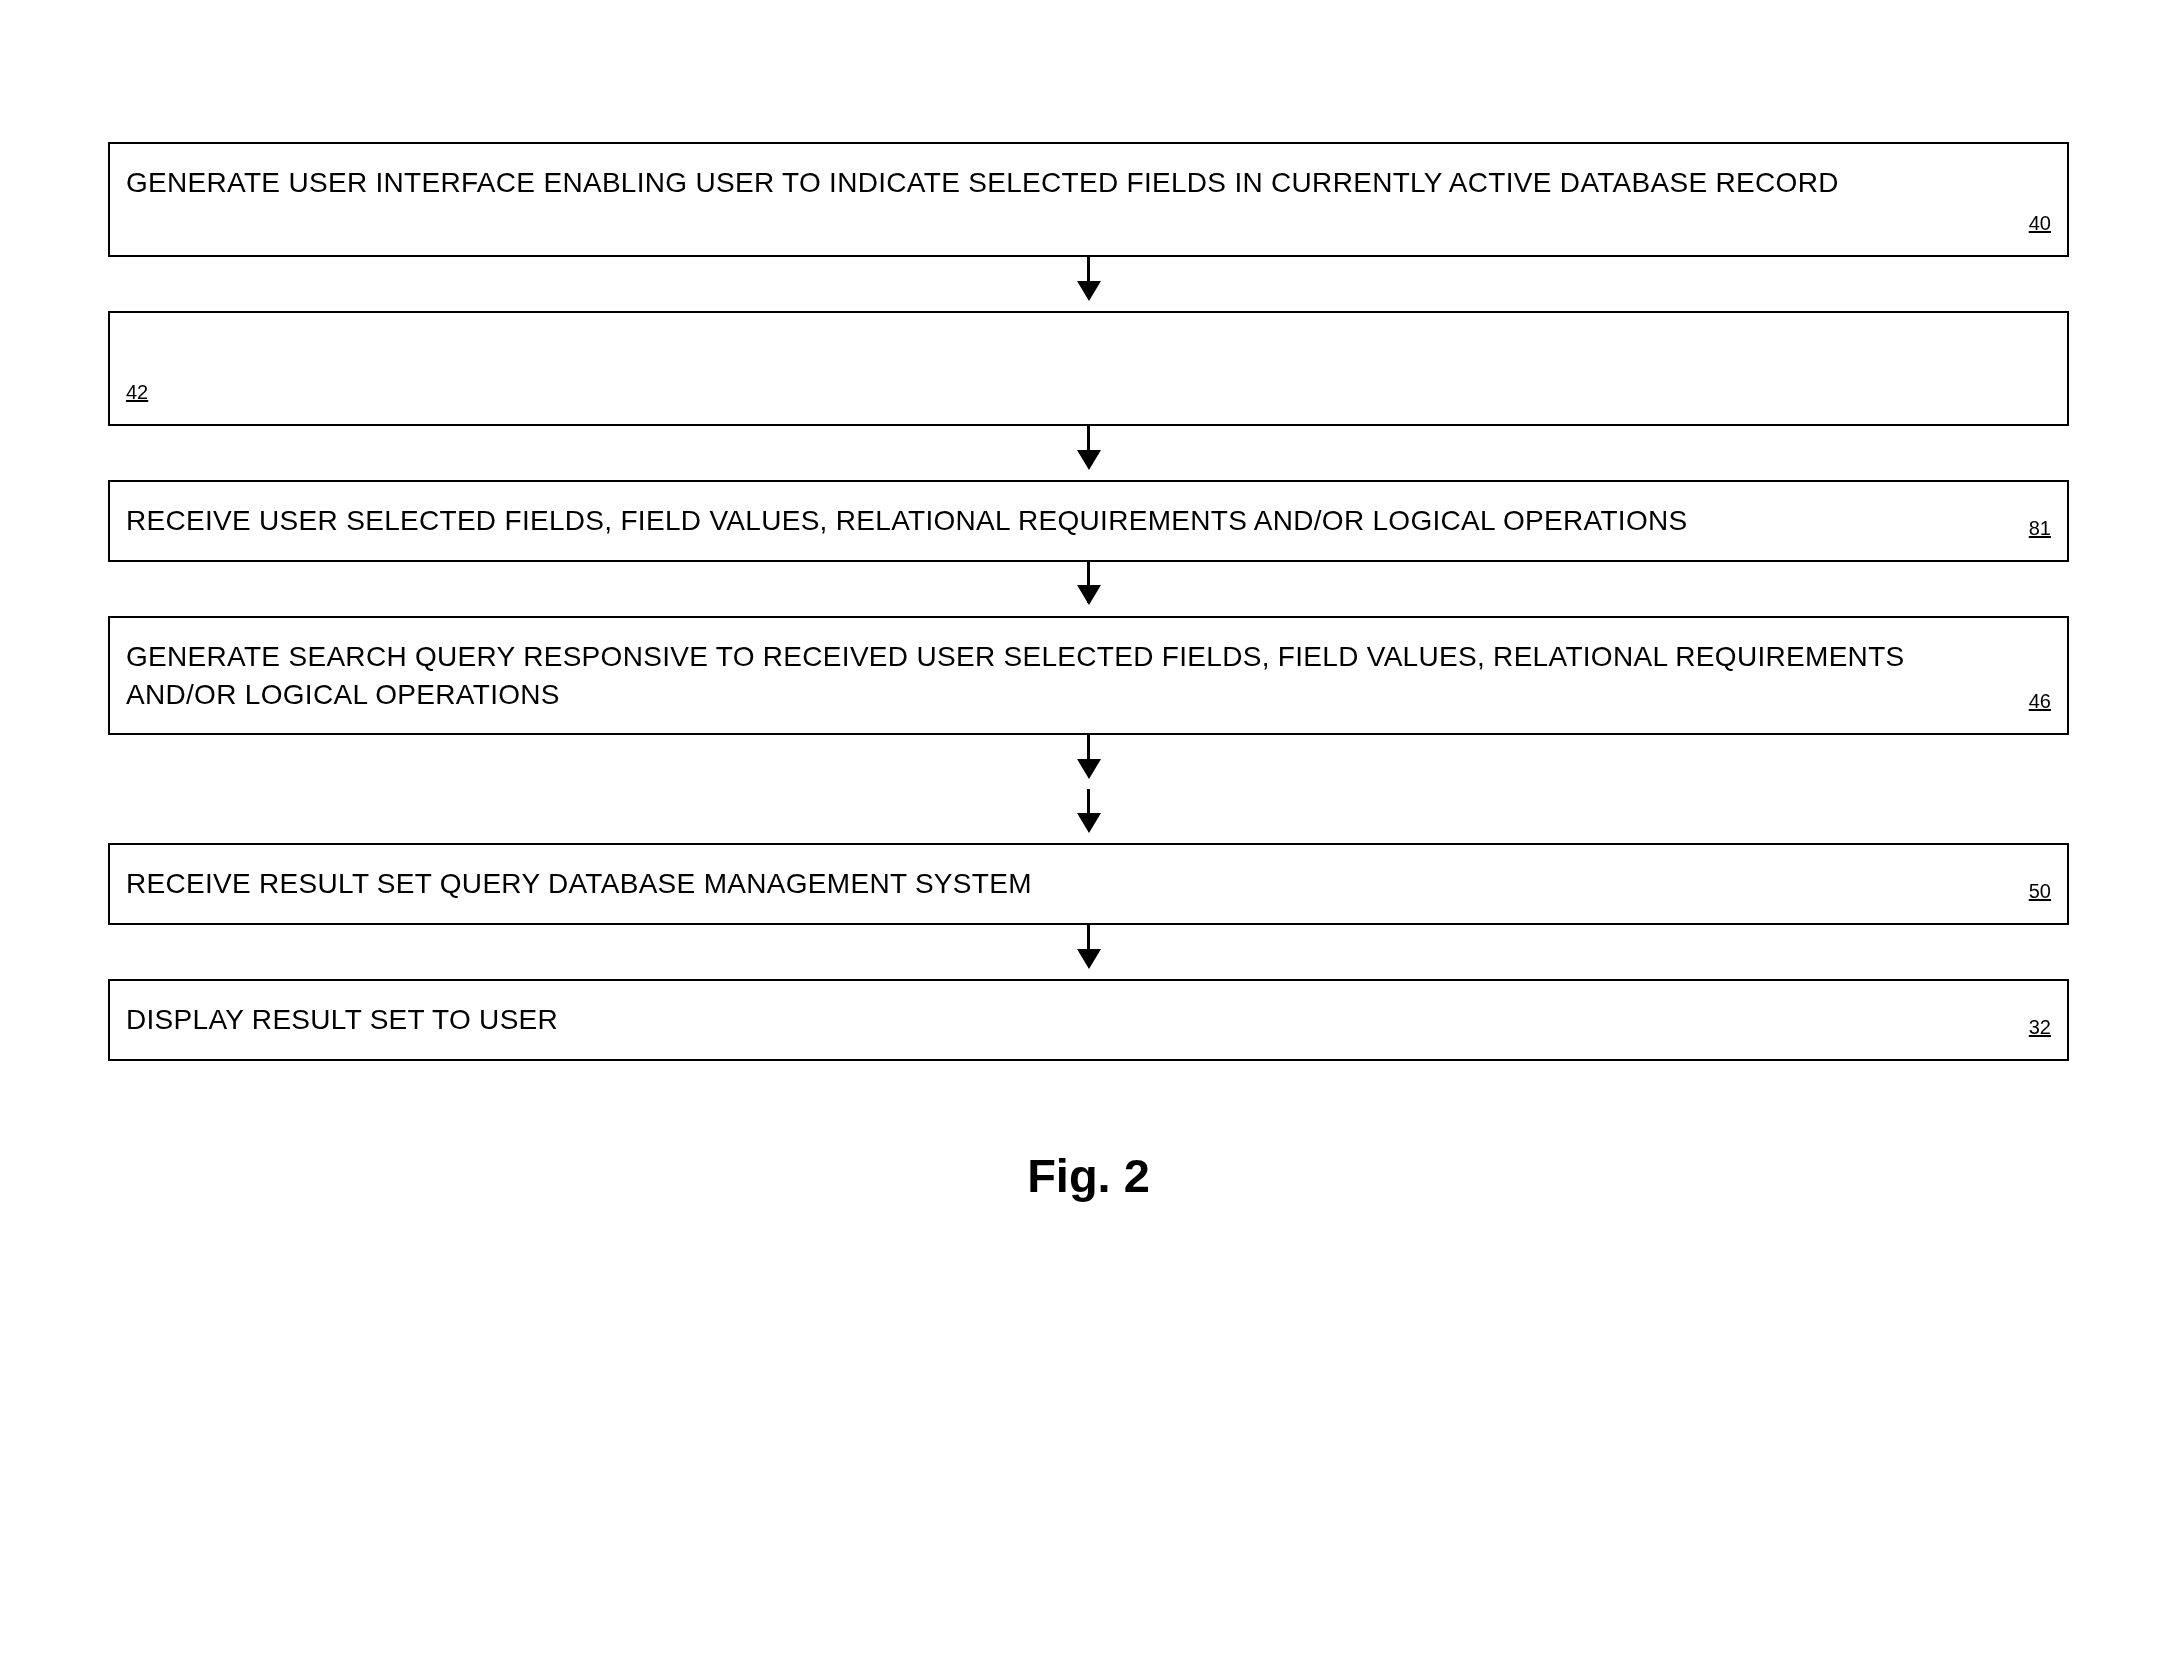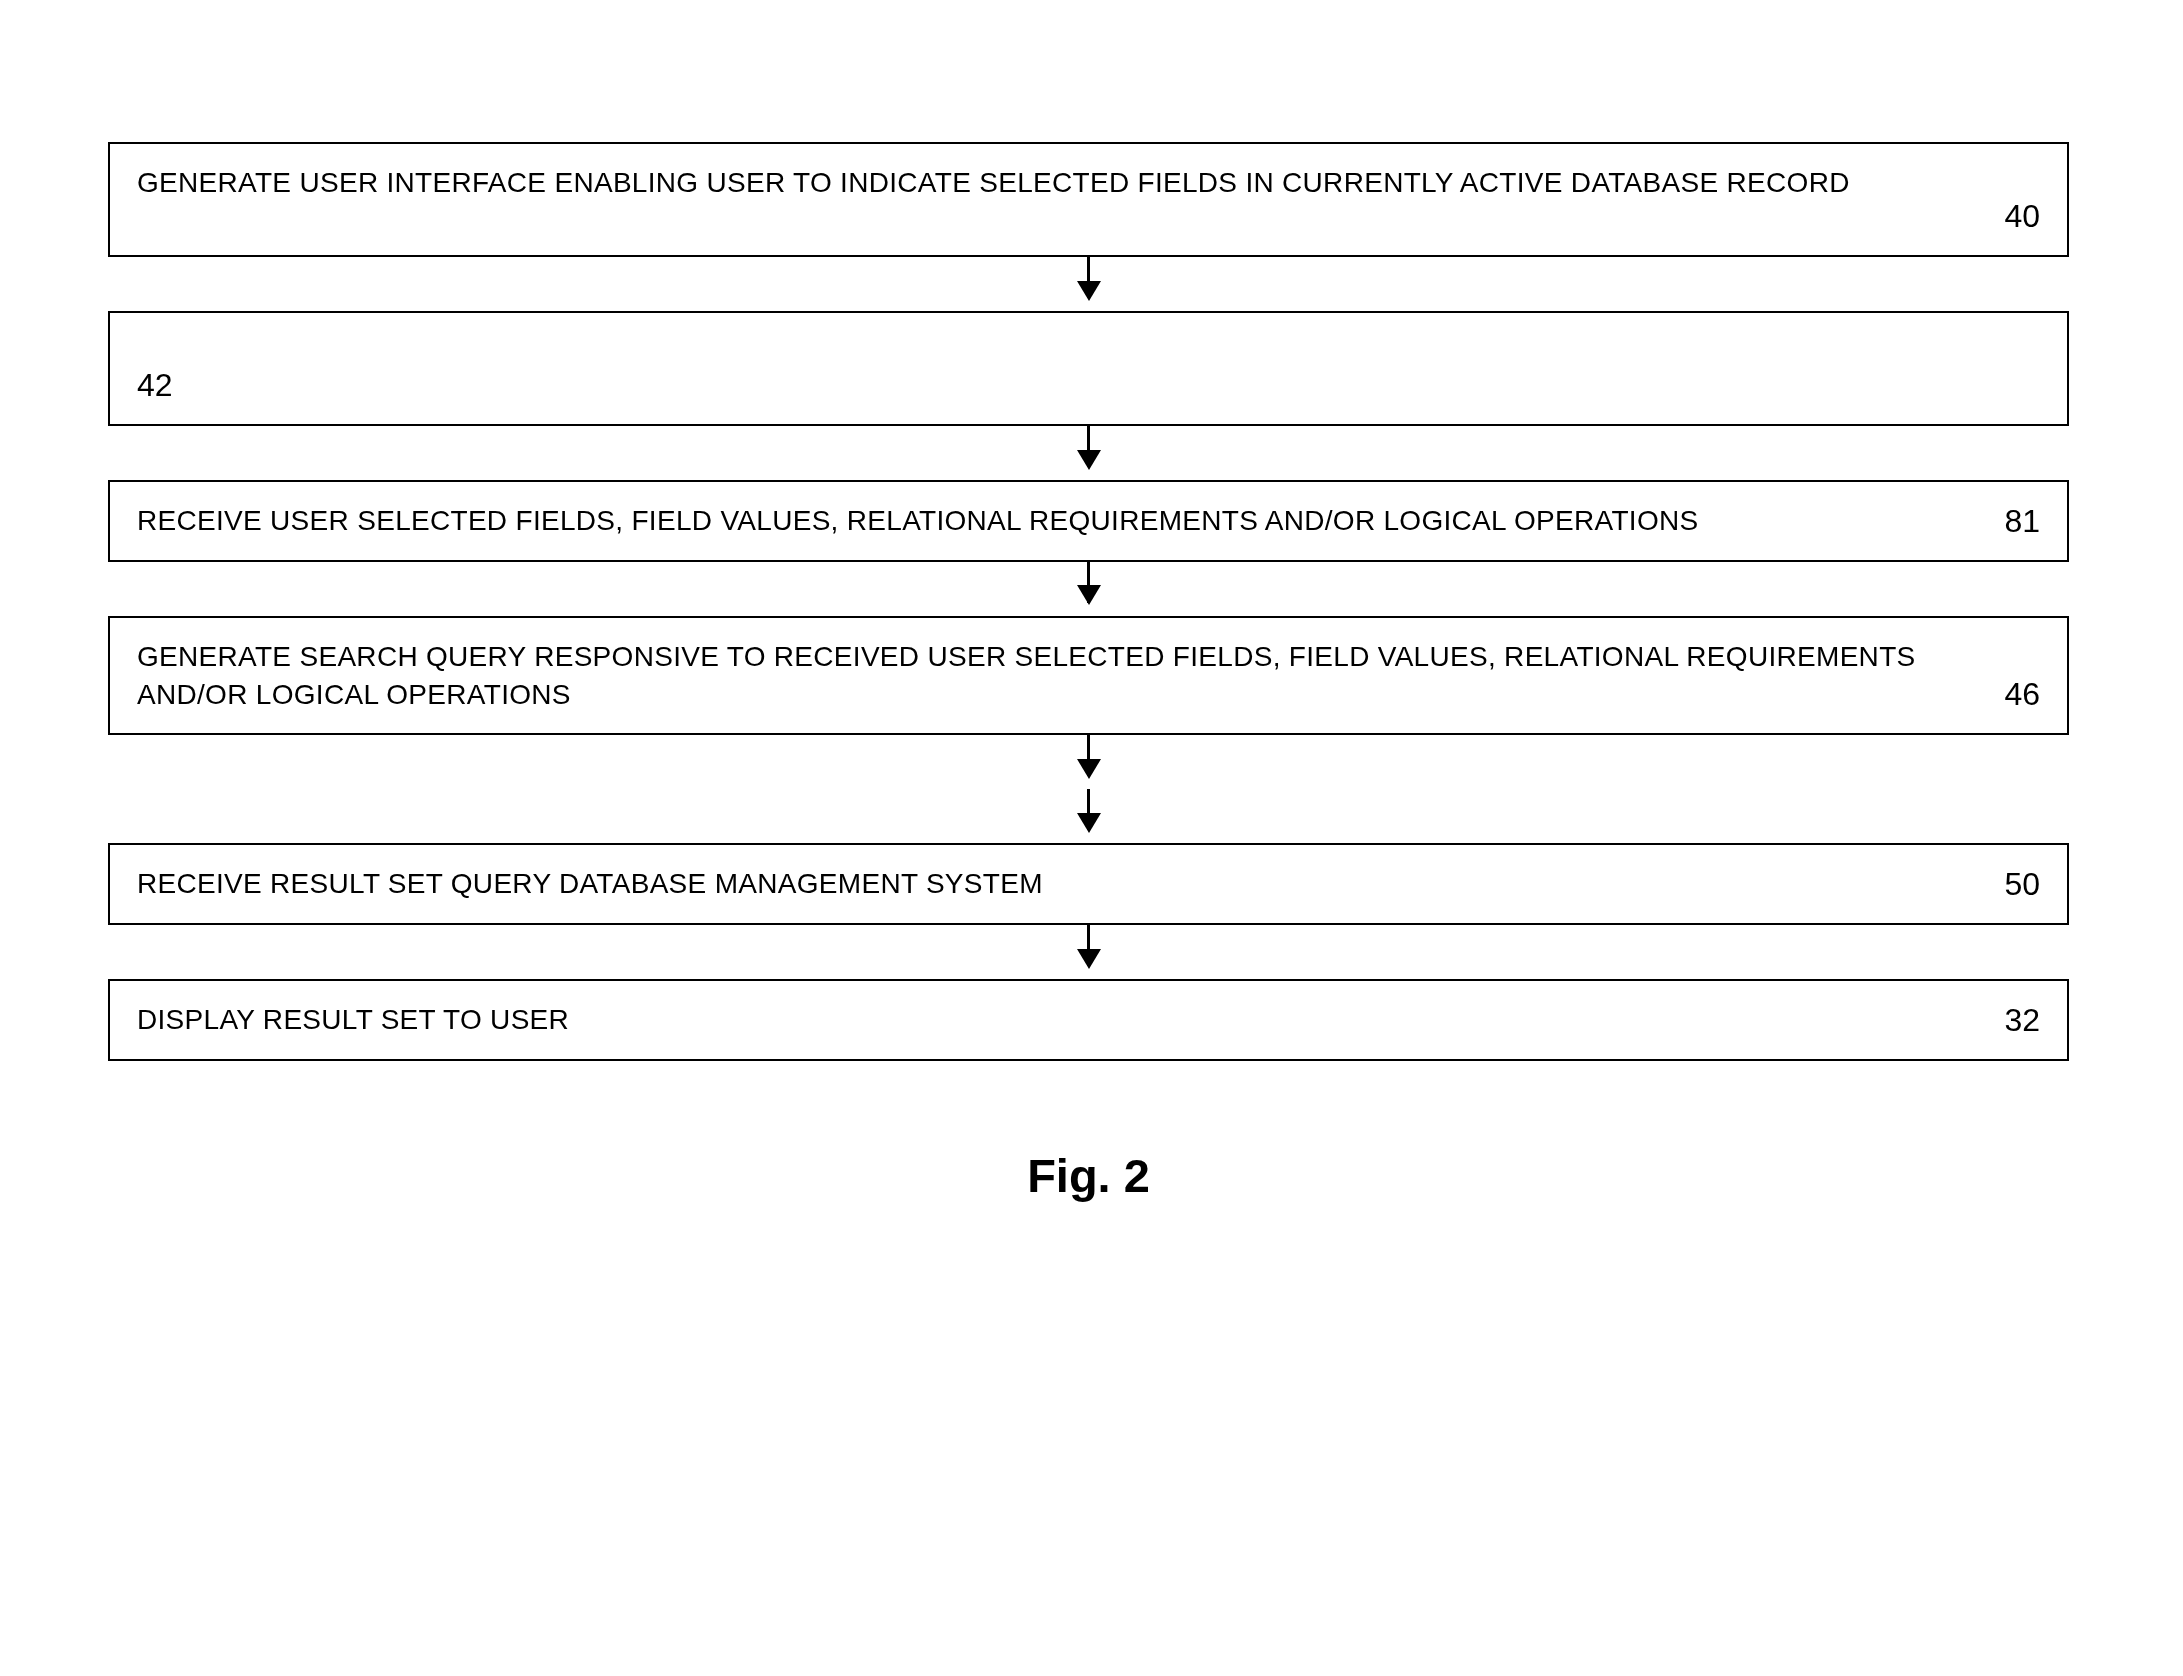--- a/index.html
+++ b/index.html
@@ -12,35 +12,36 @@
     }
     .container {
       position: absolute;
       left: 108px;
       top: 142px;
       width: 1961px;
     }
     .step {
       border: 2.7px solid #000;
       width: 100%;
-      padding: 20px 27px;
+      padding: 20px 16px;
       display: flex;
       justify-content: space-between;
       align-items: flex-start;
       background: #fff;
     }
     .step-text {
       font-size: 28px;
       line-height: 1.35;
       letter-spacing: 0.3px;
       flex: 1;
       padding-right: 27px;
     }
     .step-num {
-      font-size: 32px;
+      font-size: 20px;
+      text-decoration: underline;
       white-space: nowrap;
       align-self: flex-end;
     }
     .arrow-wrap {
       width: 100%;
       display: flex;
       justify-content: center;
       height: 54px;
     }
     .arrow {

